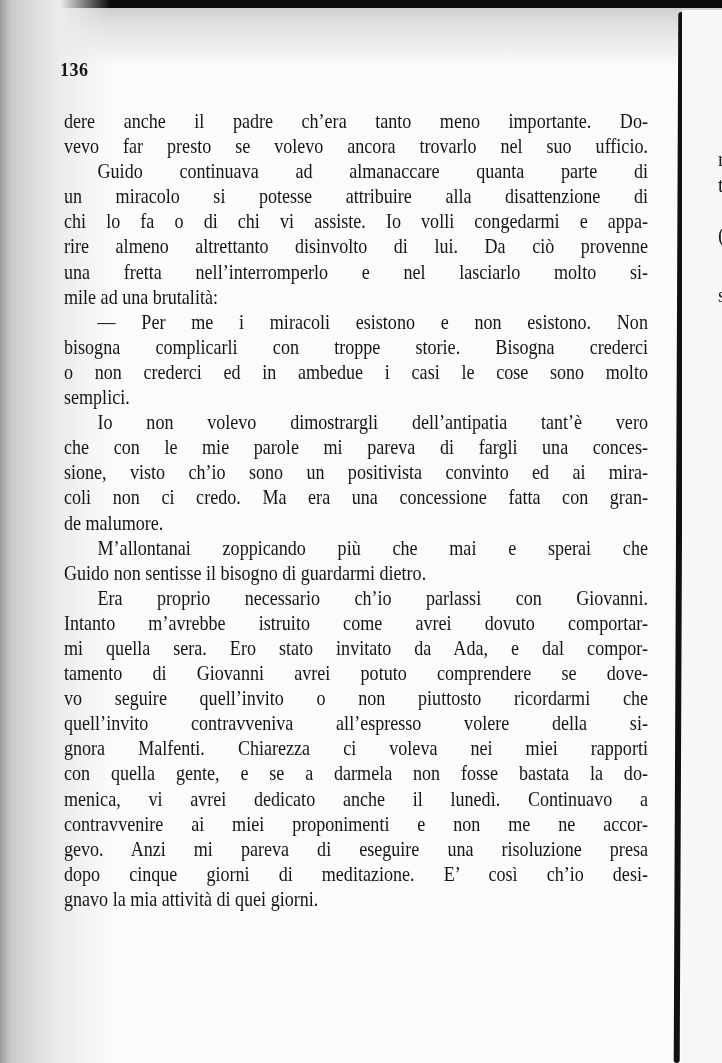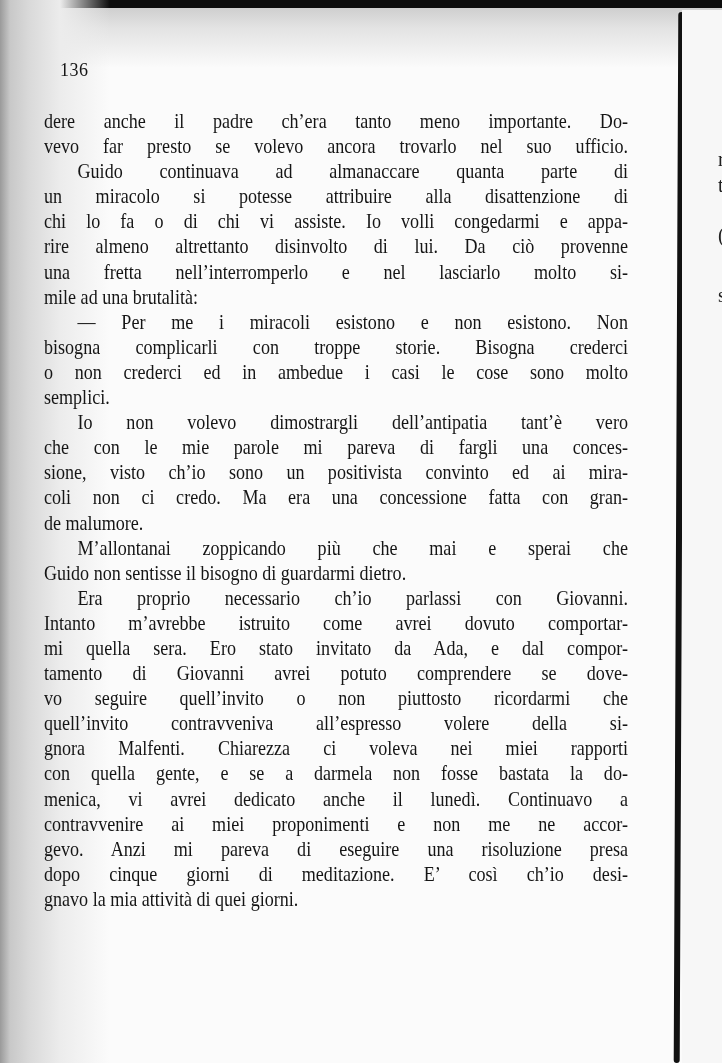--- a/index.html
+++ b/index.html
@@ -26,24 +26,24 @@
     background: #111;
     border-radius: 3px;
     transform: skewX(-0.25deg);
   }
   .gutter-right {
     position: absolute; left: 682px; top: 10px; width: 40px; height: 1053px;
     background: #f7f7f7;
   }
   .page-number {
     position: absolute; left: 60px; top: 60px;
-    font-size: 18px; font-weight: normal; letter-spacing: 0.5px;
+    font-size: 18px; font-weight: bold; letter-spacing: 0.5px;
   }
   .text-block {
-    position: absolute; left: 44px; top: 109px; width: 584px;
+    position: absolute; left: 64px; top: 109px; width: 584px;
   }
   .line {
     height: 25.1px; line-height: 25.1px;
     font-size: 21px;
     white-space: nowrap;
     text-align: justify;
     text-align-last: justify;
     transform: scaleX(0.86);
     transform-origin: left center;
     width: 679px;

